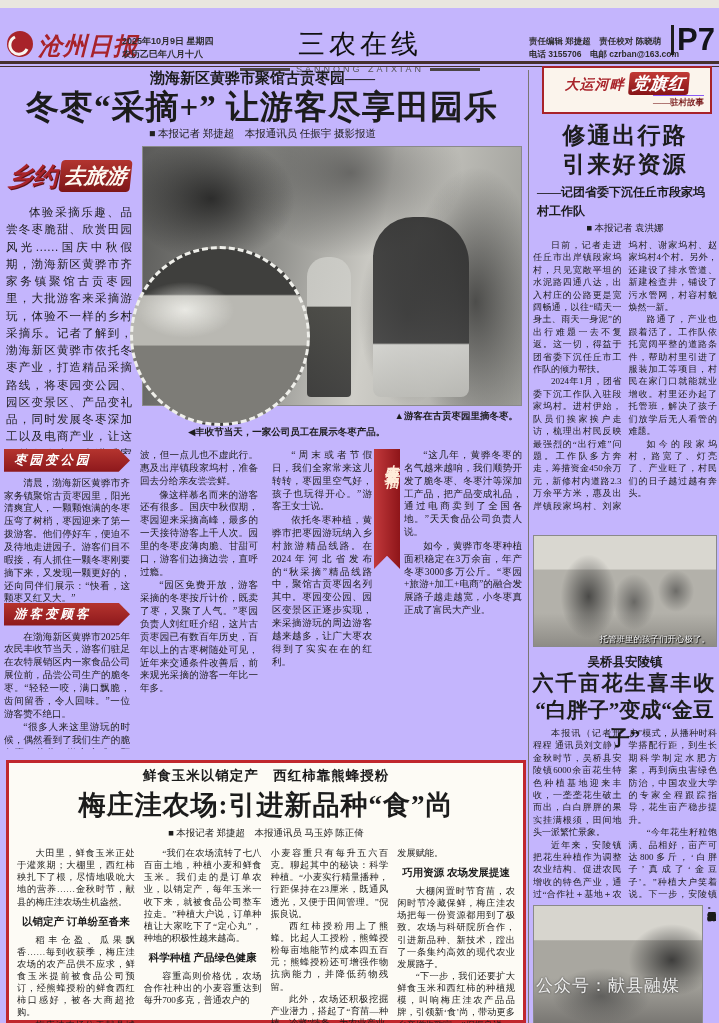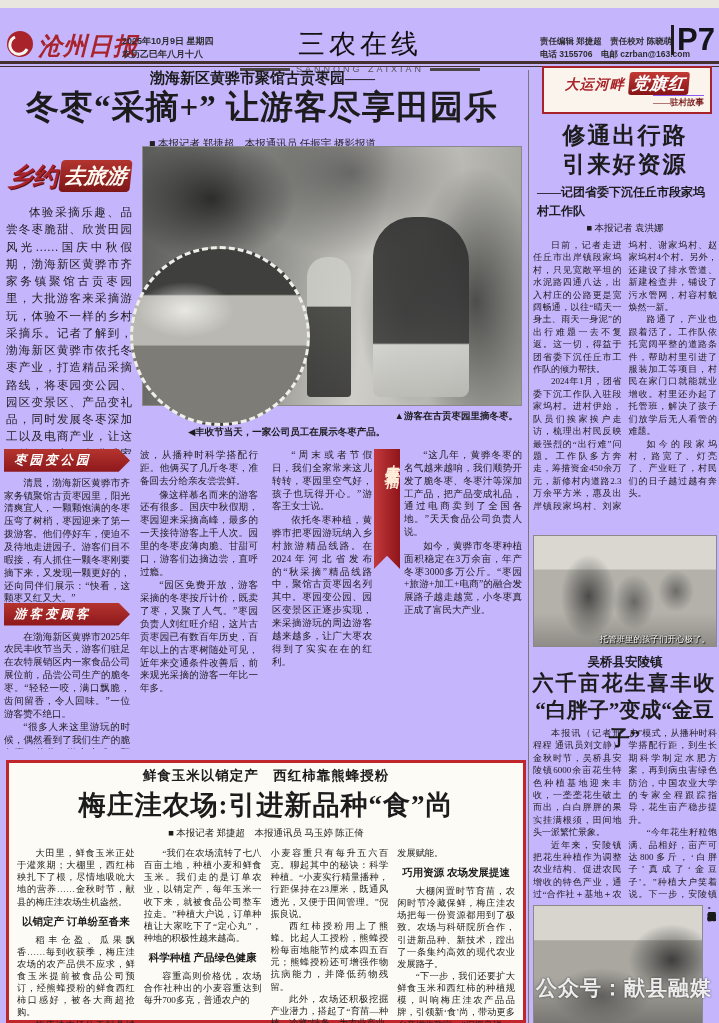--- a/index.html
+++ b/index.html
@@ -8,32 +8,32 @@
   
   .masthead{position:absolute;left:6px;top:22px;display:flex;align-items:center;gap:4px;}
   .paper-name{font-size:24px;font-weight:900;font-style:italic;color:#a8232a;letter-spacing:1px;}
   .date-block{position:absolute;left:122px;top:27px;font-family:"Liberation Sans","DejaVu Sans",sans-serif;
               font-size:9px;font-weight:bold;color:#2e2e2e;line-height:1.45;}
   .section-head{position:absolute;left:240px;top:18px;width:240px;text-align:center;}
   .section-title{font-size:27px;font-weight:400;letter-spacing:4px;color:#111;}
   .pinyin-row{display:flex;align-items:center;gap:6px;margin-top:2px;}
   .pinyin-row .rule{flex:1;height:3px;background:#4a4443;}
   .pinyin{font-family:"Liberation Sans","DejaVu Sans",sans-serif;font-size:9px;letter-spacing:3px;color:#555;}
-  .staff-block{position:absolute;left:540px;top:27px;font-family:"Liberation Sans","DejaVu Sans",sans-serif;
+  .staff-block{position:absolute;left:529px;top:27px;font-family:"Liberation Sans","DejaVu Sans",sans-serif;
                font-size:8.5px;font-weight:bold;color:#2e2e2e;line-height:1.5;}
   .page-no{position:absolute;right:4px;top:14px;display:flex;align-items:center;}
   .page-no .bar{width:3px;height:30px;background:#1d1d1d;margin-right:3px;}
   .page-no .num{font-family:"Liberation Sans","DejaVu Sans",sans-serif;font-size:31px;font-weight:900;color:#14141a;}
   .head-rule{position:absolute;left:0;top:53px;width:719px;border-top:3px solid #46302e;}
   .head-rule2{position:absolute;left:0;top:58px;width:719px;border-top:1px solid #46302e;}
   .v-divider{position:absolute;left:528px;top:62px;width:1px;height:953px;background:#7a7672;}
   
   .lead-kicker{position:absolute;left:10px;top:61px;width:505px;text-align:center;font-size:15px;font-weight:900;}
   .lead-title{position:absolute;left:6px;top:77px;width:512px;text-align:center;font-size:33px;font-weight:900;letter-spacing:1px;}
-  .lead-byline{position:absolute;left:10px;top:129px;width:505px;text-align:center;font-size:10.5px;color:#222;}
+  .lead-byline{position:absolute;left:10px;top:119px;width:505px;text-align:center;font-size:10.5px;color:#222;}
   .tour-logo{position:absolute;left:6px;top:146px;width:126px;height:44px;display:flex;align-items:center;justify-content:center;gap:2px;}
   .tour-logo .t1{font-size:25px;font-weight:900;font-style:italic;color:#a8232a;
                  text-shadow:1px 1px 0 #5d1414;}
   .tour-logo .t2{font-size:21px;font-weight:900;font-style:italic;color:#fdf8f0;background:linear-gradient(#b2342f,#7e1618);
                  padding:2px 4px;border-radius:4px;transform:skew(-6deg);}
   .sidebar-intro{position:absolute;left:6px;top:196px;width:126px;height:250px;font-size:11.5px;line-height:1.5;
                  text-align:justify;overflow:hidden;}
   .sidebar-intro p{margin:0;text-indent:2em;}
   .lead-photo{position:absolute;left:142px;top:138px;width:378px;height:258px;border:1px solid #8a8a8a;
               background:
@@ -100,21 +100,21 @@
   .a2-t1{top:661px;letter-spacing:2px;} .a2-t2{top:688px;}
   .a2-body{position:absolute;left:533px;top:719px;width:184px;height:174px;column-count:2;column-gap:7px;
            font-size:9px;line-height:1.38;text-align:justify;overflow:hidden;}
   .photo2-wrap{position:absolute;left:533px;top:897px;width:184px;height:122px;display:flex;}
   .photo2{position:relative;width:170px;height:122px;border:1px solid #8a8a8a;box-sizing:border-box;
           background:
             radial-gradient(60px 50px at 82% 45%,rgba(35,35,35,.8),rgba(35,35,35,0) 72%),
             radial-gradient(70px 40px at 40% 75%,rgba(60,60,60,.6),rgba(60,60,60,0) 70%),
             linear-gradient(180deg,#d7d5ce 0 28%,#a9a7a0 29% 60%,#767470 100%);}
   .photo2 .watermark{position:absolute;left:2px;top:68px;width:100%;color:rgba(255,255,255,.9);
-          font-size:21px;font-weight:700;letter-spacing:1px;text-shadow:0 0 2px #333;white-space:nowrap;}
+          font-size:17px;font-weight:400;letter-spacing:1px;text-shadow:0 0 2px #333;white-space:nowrap;}
   .vcap{writing-mode:vertical-rl;text-orientation:upright;font-size:8.5px;font-weight:bold;margin-left:4px;line-height:1.1;}
   
   .bottom-box{position:absolute;left:6px;top:752px;width:520px;height:263px;border:3px solid #c0272d;
               box-sizing:border-box;background:#fdfbf5;padding:4px 8px;}
   .bb-kicker{text-align:center;font-size:13.5px;font-weight:900;letter-spacing:1px;}
   .bb-title{text-align:center;font-size:27px;font-weight:900;letter-spacing:1px;margin-top:2px;}
   .bb-byline{text-align:center;font-size:9.5px;margin-top:4px;}
   .bb-cols{display:flex;gap:9px;margin-top:7px;height:186px;overflow:hidden;}
   .bcol{flex:1;font-size:9.2px;line-height:1.32;text-align:justify;overflow:hidden;}
   .bcol p{margin:0;text-indent:2em;}
@@ -185,21 +185,21 @@
       <div class="c1a">
           <p>清晨，渤海新区黄骅市齐家务镇聚馆古贡枣园里，阳光清爽宜人，一颗颗饱满的冬枣压弯了树梢，枣园迎来了第一拨游客。他们停好车，便迫不及待地走进园子。游客们目不暇接，有人抓住一颗冬枣刚要摘下来，又发现一颗更好的，还向同伴们展示：“快看，这颗枣又红又大。”</p>
         </div>
       <div class="sec-banner">游客变顾客</div>
       <div class="c1b">
           <p>在渤海新区黄骅市2025年农民丰收节当天，游客们驻足在农特展销区内一家食品公司展位前，品尝公司生产的脆冬枣。“轻轻一咬，满口飘脆，齿间留香，令人回味。”一位游客赞不绝口。</p>
           <p>“很多人来这里游玩的时候，偶然看到了我们生产的脆冬枣，从此，游客变成了顾客，他们还在朋友圈里帮我们做起了免费宣传。”黄骅市天天食品发展有限公司（以下简称“天天食品公司”）的一位销售负责人表示。</p>
         </div>
     </div>
     <div class="lcol c2">
-      <p class="noindent">波，从播种时科学搭配行距。他俩买了几斤冬枣，准备回去分给亲友尝尝鲜。</p>
+      <p class="noindent">波，但一点儿也不虚此行。惠及出岸镇段家坞村，准备回去分给亲友尝尝鲜。</p>
       <div>
           <p>像这样慕名而来的游客还有很多。国庆中秋假期，枣园迎来采摘高峰，最多的一天接待游客上千人次。园里的冬枣皮薄肉脆、甘甜可口，游客们边摘边尝，直呼过瘾。</p>
           <p>“园区免费开放，游客采摘的冬枣按斤计价，既卖了枣，又聚了人气。”枣园负责人刘红旺介绍，这片古贡枣园已有数百年历史，百年以上的古枣树随处可见，近年来交通条件改善后，前来观光采摘的游客一年比一年多。</p>
         </div>
     </div>
     <div class="lcol c3">
         <p>“周末或者节假日，我们全家常来这儿转转，枣园里空气好，孩子也玩得开心。”游客王女士说。</p>
         <p>依托冬枣种植，黄骅市把枣园游玩纳入乡村旅游精品线路。在2024年河北省发布的“秋采摘”精品线路中，聚馆古贡枣园名列其中。枣园变公园、园区变景区正逐步实现，来采摘游玩的周边游客越来越多，让广大枣农得到了实实在在的红利。</p>
       </div>
     <div class="lcol c4">

